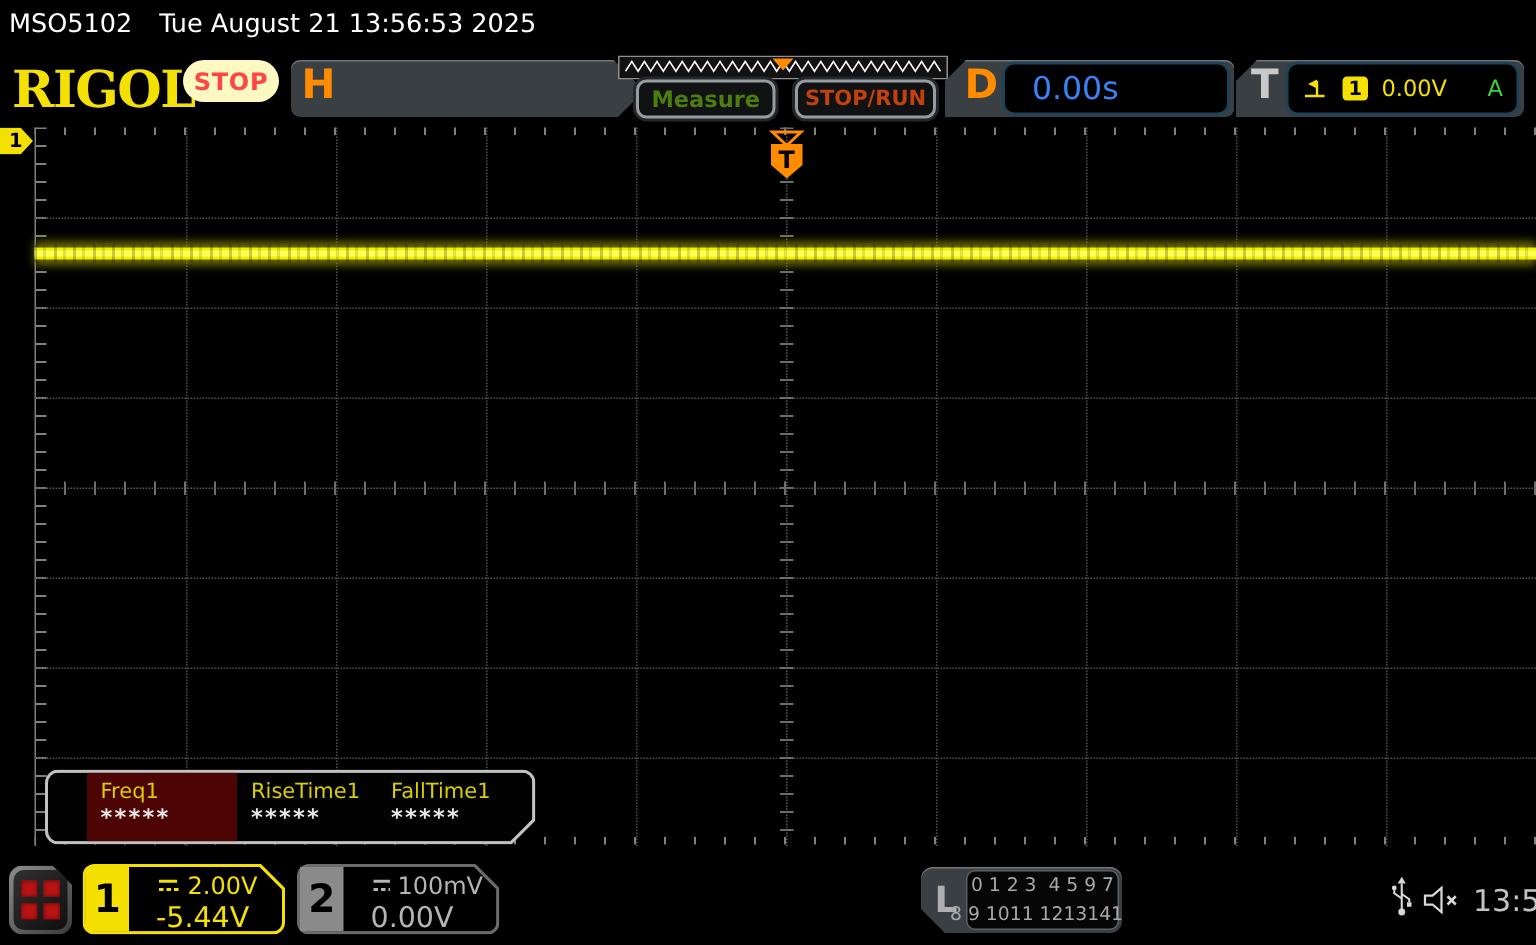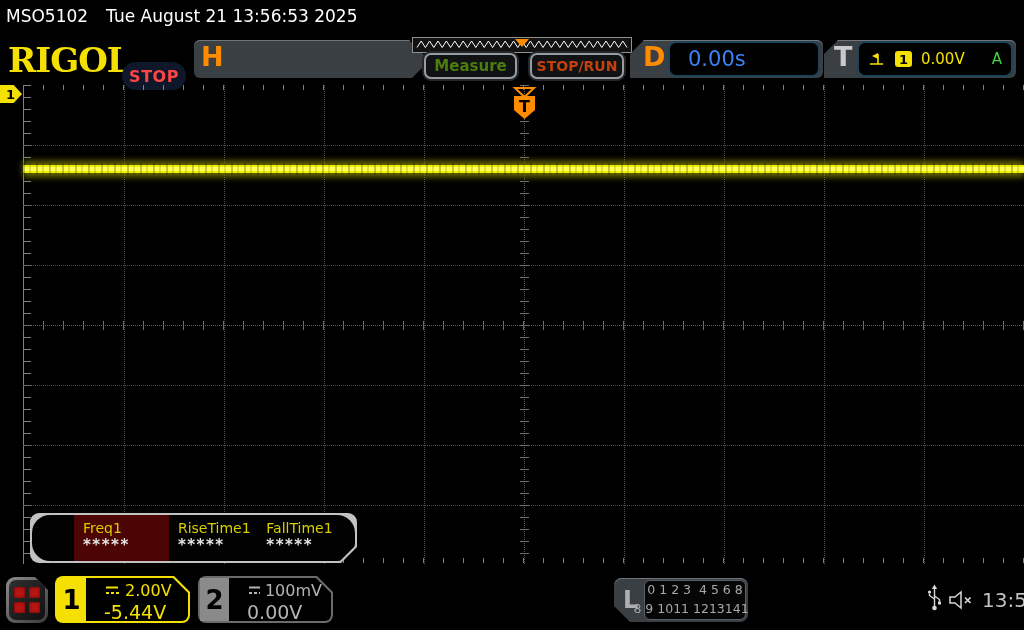--- a/index.html
+++ b/index.html
@@ -6,21 +6,21 @@
   body { background:#222; font-family:"DejaVu Sans","Liberation Sans",sans-serif; }
   .screen { position:relative; width:1024px; height:630px; background:#000; overflow:hidden; }
   .abs { position:absolute; }
 
   
   .titlebar { left:6px; top:6px; color:#fff; font-size:17px; }
   .titlebar .model { margin-right:18px; }
 
   
   .logo { left:8px; top:40px; font-family:"DejaVu Serif","Liberation Serif",serif; font-weight:bold; font-size:34px; color:#f5e003; letter-spacing:-1px; }
-  .stop-oval { left:122px; top:62px; width:64px; height:28px; background:#0f172a; border-radius:14px;
+  .stop-oval { left:122px; top:40px; width:64px; height:28px; background:#fef9c3; border-radius:14px;
                display:flex; align-items:center; justify-content:center; color:#ff4545; font-weight:bold; font-size:16px; letter-spacing:.5px; }
 
   .module { background:#3a3f44; box-shadow:inset 0 1px 0 #71767b; }
   .h-module { left:194px; top:40px; width:231px; height:38px; border-radius:6px 0 0 6px;
               clip-path:polygon(0 0, calc(100% - 16px) 0, 100% 16px, 100% calc(100% - 13px), calc(100% - 13px) 100%, 0 100%); }
   .mod-letter { position:absolute; top:1px; font-size:27px; font-weight:bold; }
   .orange-letter { color:#ff8b00; }
   .gray-letter { color:#c9c9c9; }
   .inner-box { position:absolute; top:1px; height:36px; background:#000; border:2px solid #1f4356; border-radius:8px; display:flex; align-items:center; }
   .h-inner { left:31px; width:196px; }
@@ -71,23 +71,23 @@
                  background:repeating-linear-gradient(90deg,rgba(0,0,0,.22) 0 2px,transparent 2px 6px,rgba(0,0,0,.12) 6px 8px,transparent 8px 13px); }
 
   .trig-marker { left:511px; top:1px; }
   .ch1-flag { left:0; top:396px; width:22px; height:18px; background:#f5e003;
               clip-path:polygon(0 0,62% 0,100% 50%,62% 100%,0 100%);
               display:flex; align-items:center; padding-left:6px; color:#000; font-size:13px; font-weight:bold; }
 
   
   .mp-outer { left:30px; top:513px; width:327px; height:50px; background:#c2c2c2; border-radius:9px;
               clip-path:polygon(0 0,100% 0,100% calc(100% - 16px),calc(100% - 16px) 100%,0 100%); }
-  .mp-inner { position:absolute; left:2px; top:2px; right:2px; bottom:2px; background:#020202; border-radius:18px;
+  .mp-inner { position:absolute; left:2px; top:2px; right:2px; bottom:2px; background:#020202; border-radius:7px;
               clip-path:polygon(0 0,100% 0,100% calc(100% - 15px),calc(100% - 15px) 100%,0 100%);
-              display:flex; padding-left:42px; }
+              display:flex; padding-left:26px; }
   .m-cell { padding:5px 0 0 9px; }
   .m-cell.freq { width:101px; background:#4d0404; }
   .m-cell.rise { width:94px; }
   .m-cell.fall { width:104px; }
   .m-label { font-size:14px; color:#d8ce00; }
   .m-value { font-size:15px; font-weight:bold; color:#e6e6e6; letter-spacing:1.5px; margin-top:0px; }
 
   
   .menu-btn { left:6px; top:577px; width:42px; height:46px; border-radius:9px;
               background:linear-gradient(135deg,#8d8d8d,#3a3a3a);
@@ -268,21 +268,21 @@
           <span>100mV</span>
         </div>
         <div class="ch-line2">0.00V</div>
       </div>
     </div>
   </div>
 
   <div class="abs l-module">
     <div class="l-label">L</div>
     <div class="l-inner">
-      <div>0 1 2 3  4 5 6 8</div>
+      <div>0 1 2 3  4 5 9 7</div>
       <div>8 9 1011 12131415</div>
     </div>
   </div>
 
   <svg class="abs usb-icon" width="17" height="28">
     <g stroke="#d8d8d8" stroke-width="1.4" fill="none">
       <path d="M8.5 5 V22"></path>
       <path d="M8.5 15 L3.5 11.5 V9.5"></path>
       <path d="M8.5 12 L13.5 15.5 V17.5"></path>
     </g>

